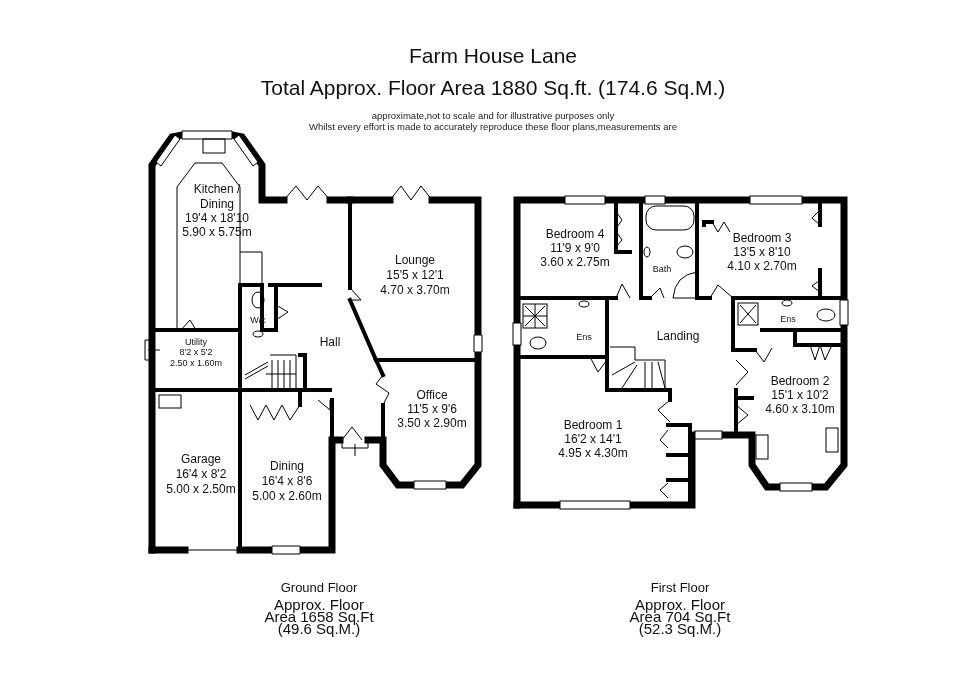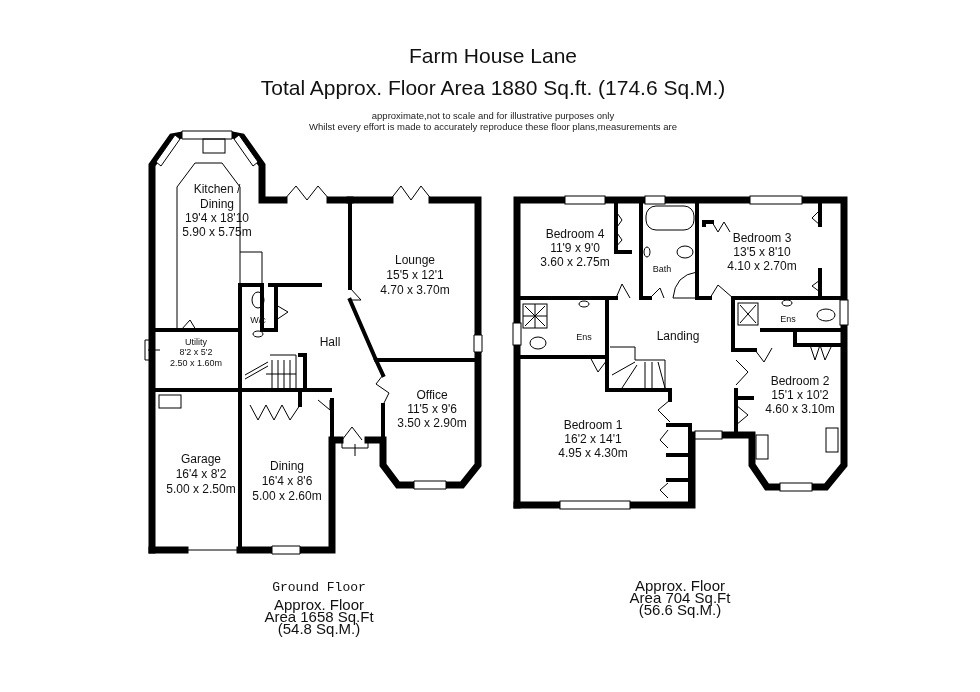--- a/index.html
+++ b/index.html
@@ -12,21 +12,21 @@
   svg.plan { position:absolute; left:0; top:0; }
   .wall { fill:none; stroke:#000; stroke-width:7; stroke-linejoin:miter; stroke-linecap:square; }
   .iw { fill:none; stroke:#000; stroke-width:4; stroke-linecap:square; }
   .thin { fill:none; stroke:#000; stroke-width:1; }
   .win { fill:#fff; stroke:#000; stroke-width:1; }
   .lbl { font-family:"Liberation Sans", sans-serif; fill:#111; text-anchor:middle; }
   .room-name { font-size:12px; }
   .room-dim { font-size:12px; }
   .small { font-size:9px; }
   .floor-cap { position:absolute; text-align:center; width:200px; }
-  .floor-cap .name { font-size:13px; margin-bottom:4px;font-family:Liberation Mono, monospace; }
+  .floor-cap .name { font-size:13px; margin-bottom:4px; }
   .floor-cap .area { font-size:15px; line-height:12px; }
 </style>
 </head>
 <body>
 
 <div id="t1" class="title">Farm House Lane</div>
 <div id="t2" class="title">Total Approx. Floor Area 1880 Sq.ft. (174.6 Sq.M.)</div>
 <div id="t3" class="title">
   <div>approximate,not to scale and for illustrative purposes only</div>
   <div>Whilst every effort is made to accurately reproduce these floor plans,measurements are</div>
@@ -226,20 +226,21 @@
     <text class="lbl room-name" x="800" y="385"><tspan>Bedroom 2</tspan></text>
     <text class="lbl room-dim" x="800" y="399"><tspan>15'1 x 10'2</tspan></text>
     <text class="lbl room-dim" x="800" y="413"><tspan>4.60 x 3.10m</tspan></text>
   </g>
 </svg>
 
 <div class="floor-cap" style="left:219px; top:580px;">
   <div class="name">Ground Floor</div>
   <div class="area">Approx. Floor</div>
   <div class="area">Area 1658 Sq.Ft</div>
-  <div class="area">(54.8 Sq.M.)</div>
+  <div class="area">(49.6 Sq.M.)</div>
 </div>
 
 <div class="floor-cap" style="left:580px; top:580px;">
+  <div class="name">First Floor</div>
   <div class="area">Approx. Floor</div>
   <div class="area">Area 704 Sq.Ft</div>
-  <div class="area">(56.6 Sq.M.)</div>
+  <div class="area">(52.3 Sq.M.)</div>
 </div>
 
 </body></html>

